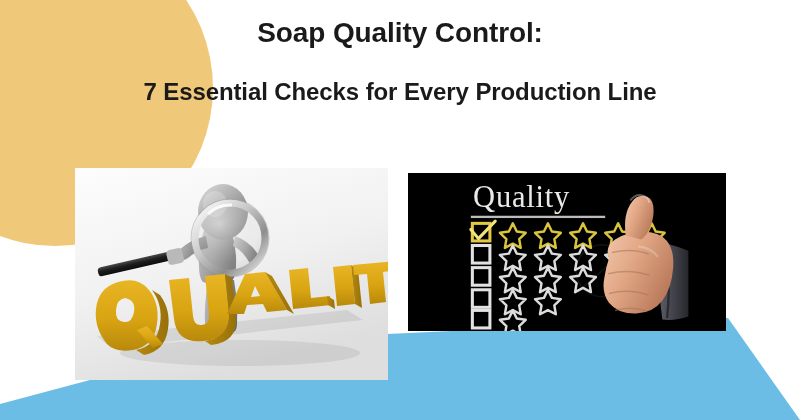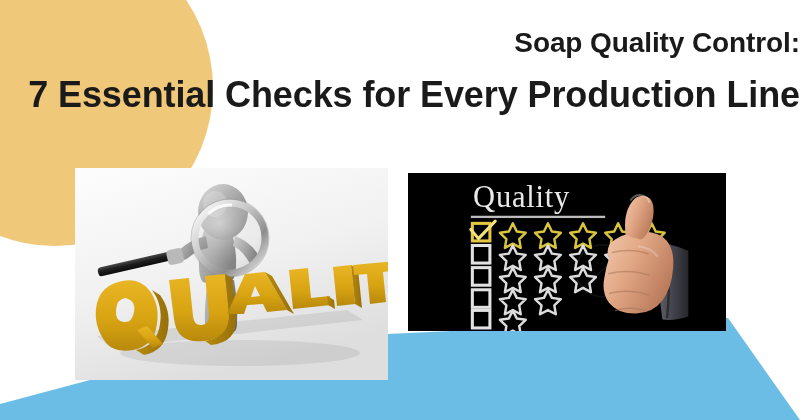--- a/index.html
+++ b/index.html
@@ -26,41 +26,41 @@
   .deco-svg {
     position: absolute;
     left: 0; top: 0;
     width: 800px;
     height: 420px;
   }
   
   #headline {
     position: absolute;
     left: 0;
-    top: 22px;
+    top: 12px;
     width: 800px;
-    text-align: right;
+    text-align: center;
     z-index: 5;
   }
   .headline-line {
     display: block;
     color: #1a1a1a;
     font-family: "Liberation Sans", sans-serif;
     font-weight: bold;
     letter-spacing: -0.1px;
     white-space: nowrap;
   }
   #headline-line-1 {
     font-size: 28px;
     line-height: 42px;
   }
   #headline-line-2 {
-    font-size: 36px;
+    font-size: 24px;
     line-height: 42px;
-    margin-top: 10px;
+    margin-top: 17px;
   }
   
   .photo-card {
     position: absolute;
     overflow: hidden;
     z-index: 6;
   }
   #photo-quality-inspector {
     left: 75px;
     top: 168px;

